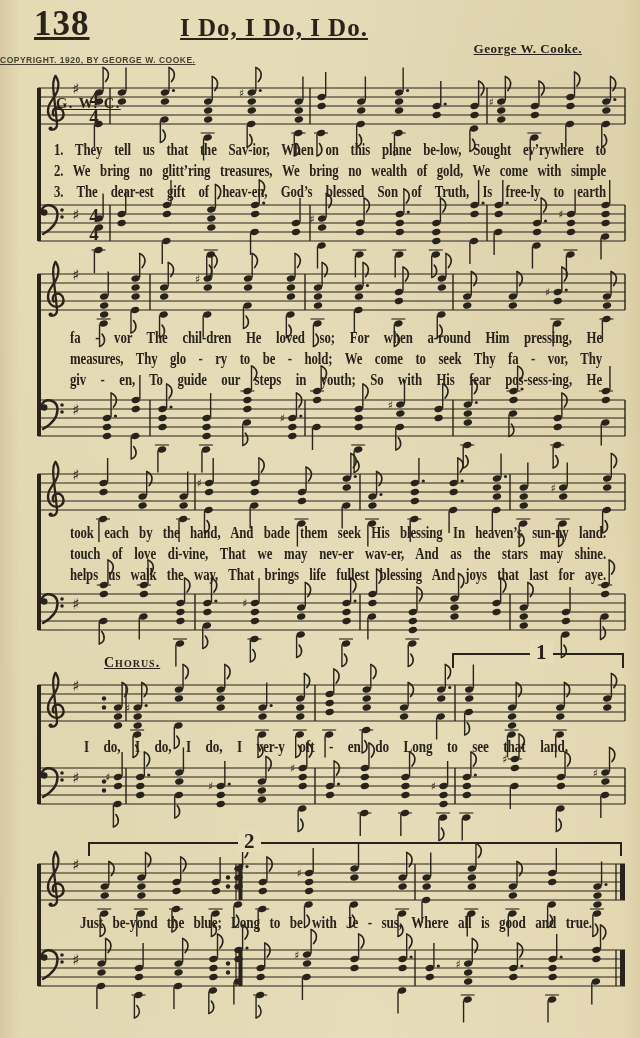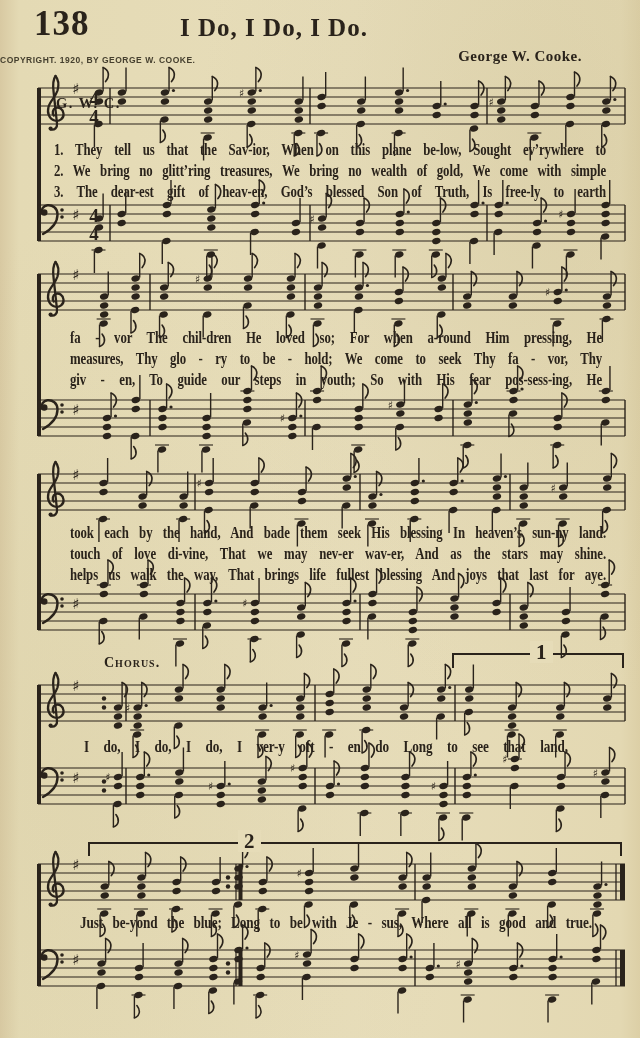--- a/index.html
+++ b/index.html
@@ -4,28 +4,28 @@
 <style>
   html,body{margin:0;padding:0;}
   #page{
     position:relative; width:640px; height:1038px; overflow:hidden;
     background:
       radial-gradient(ellipse at 85% 15%, rgba(195,183,140,.22), transparent 45%),
       radial-gradient(ellipse at 12% 75%, rgba(205,194,152,.18), transparent 50%),
       linear-gradient(90deg,#d8c9a2 0%, #e4dab4 3%, #e7ddba 55%, #e3d8b2 97%, #dccfa6 100%);
     font-family:"Liberation Serif", serif; color:#2a231b;
   }
-  .abs{position:absolute;}
+  .abs{position:absolute;text-decoration:underline;}
   #hymn-number{left:34px; top:4px; font-size:35px; font-weight:700; letter-spacing:1px;}
   #hymn-title{left:0; top:14px; width:548px; text-align:center; font-size:25px; font-weight:700; letter-spacing:1px;}
   #attr-left{left:56px; top:49px; font-size:14.5px; font-weight:700; letter-spacing:1.5px;margin-top:46px;}
   #copyright{left:0; top:55px; width:640px; text-align:left;
      font-family:"Liberation Sans", sans-serif; font-size:8.5px; font-weight:600;
      letter-spacing:.5px; color:#46402f;}
-  #attr-right{right:58px; top:48px; font-size:15px; font-weight:700; letter-spacing:.5px;}
+  #attr-right{right:58px; top:41px; font-size:13px; font-weight:700; letter-spacing:.5px;}
   .staff{position:absolute; left:30px; width:600px; height:84px; overflow:visible;}
   .brace{position:absolute; left:37px; width:4px; background:#2a231b;}
   .lyrics{position:absolute; transform-origin:left top; transform:scaleX(0.8);}
   .lyrics .ln{font-size:16px; font-weight:700; line-height:21px; letter-spacing:-.1px;
      text-align:justify; text-align-last:justify; white-space:normal; height:21px; overflow:visible;}
   #chorus-label{left:76px; top:655px; font-size:14px; font-weight:700; font-variant:small-caps; letter-spacing:1px;margin-left:28px;}
   .volta{position:absolute; border-top:2.4px solid #2a231b; border-left:2.4px solid #2a231b; border-right:2.4px solid #2a231b;}
   .volta .num{position:absolute; top:-14px; font-size:21px; font-weight:700; background:#e6dcb8; padding:0 6px; line-height:22px;}
   #volta1{left:452px; top:653px; width:168px; height:13px;}
   #volta1 .num{left:76px;}

